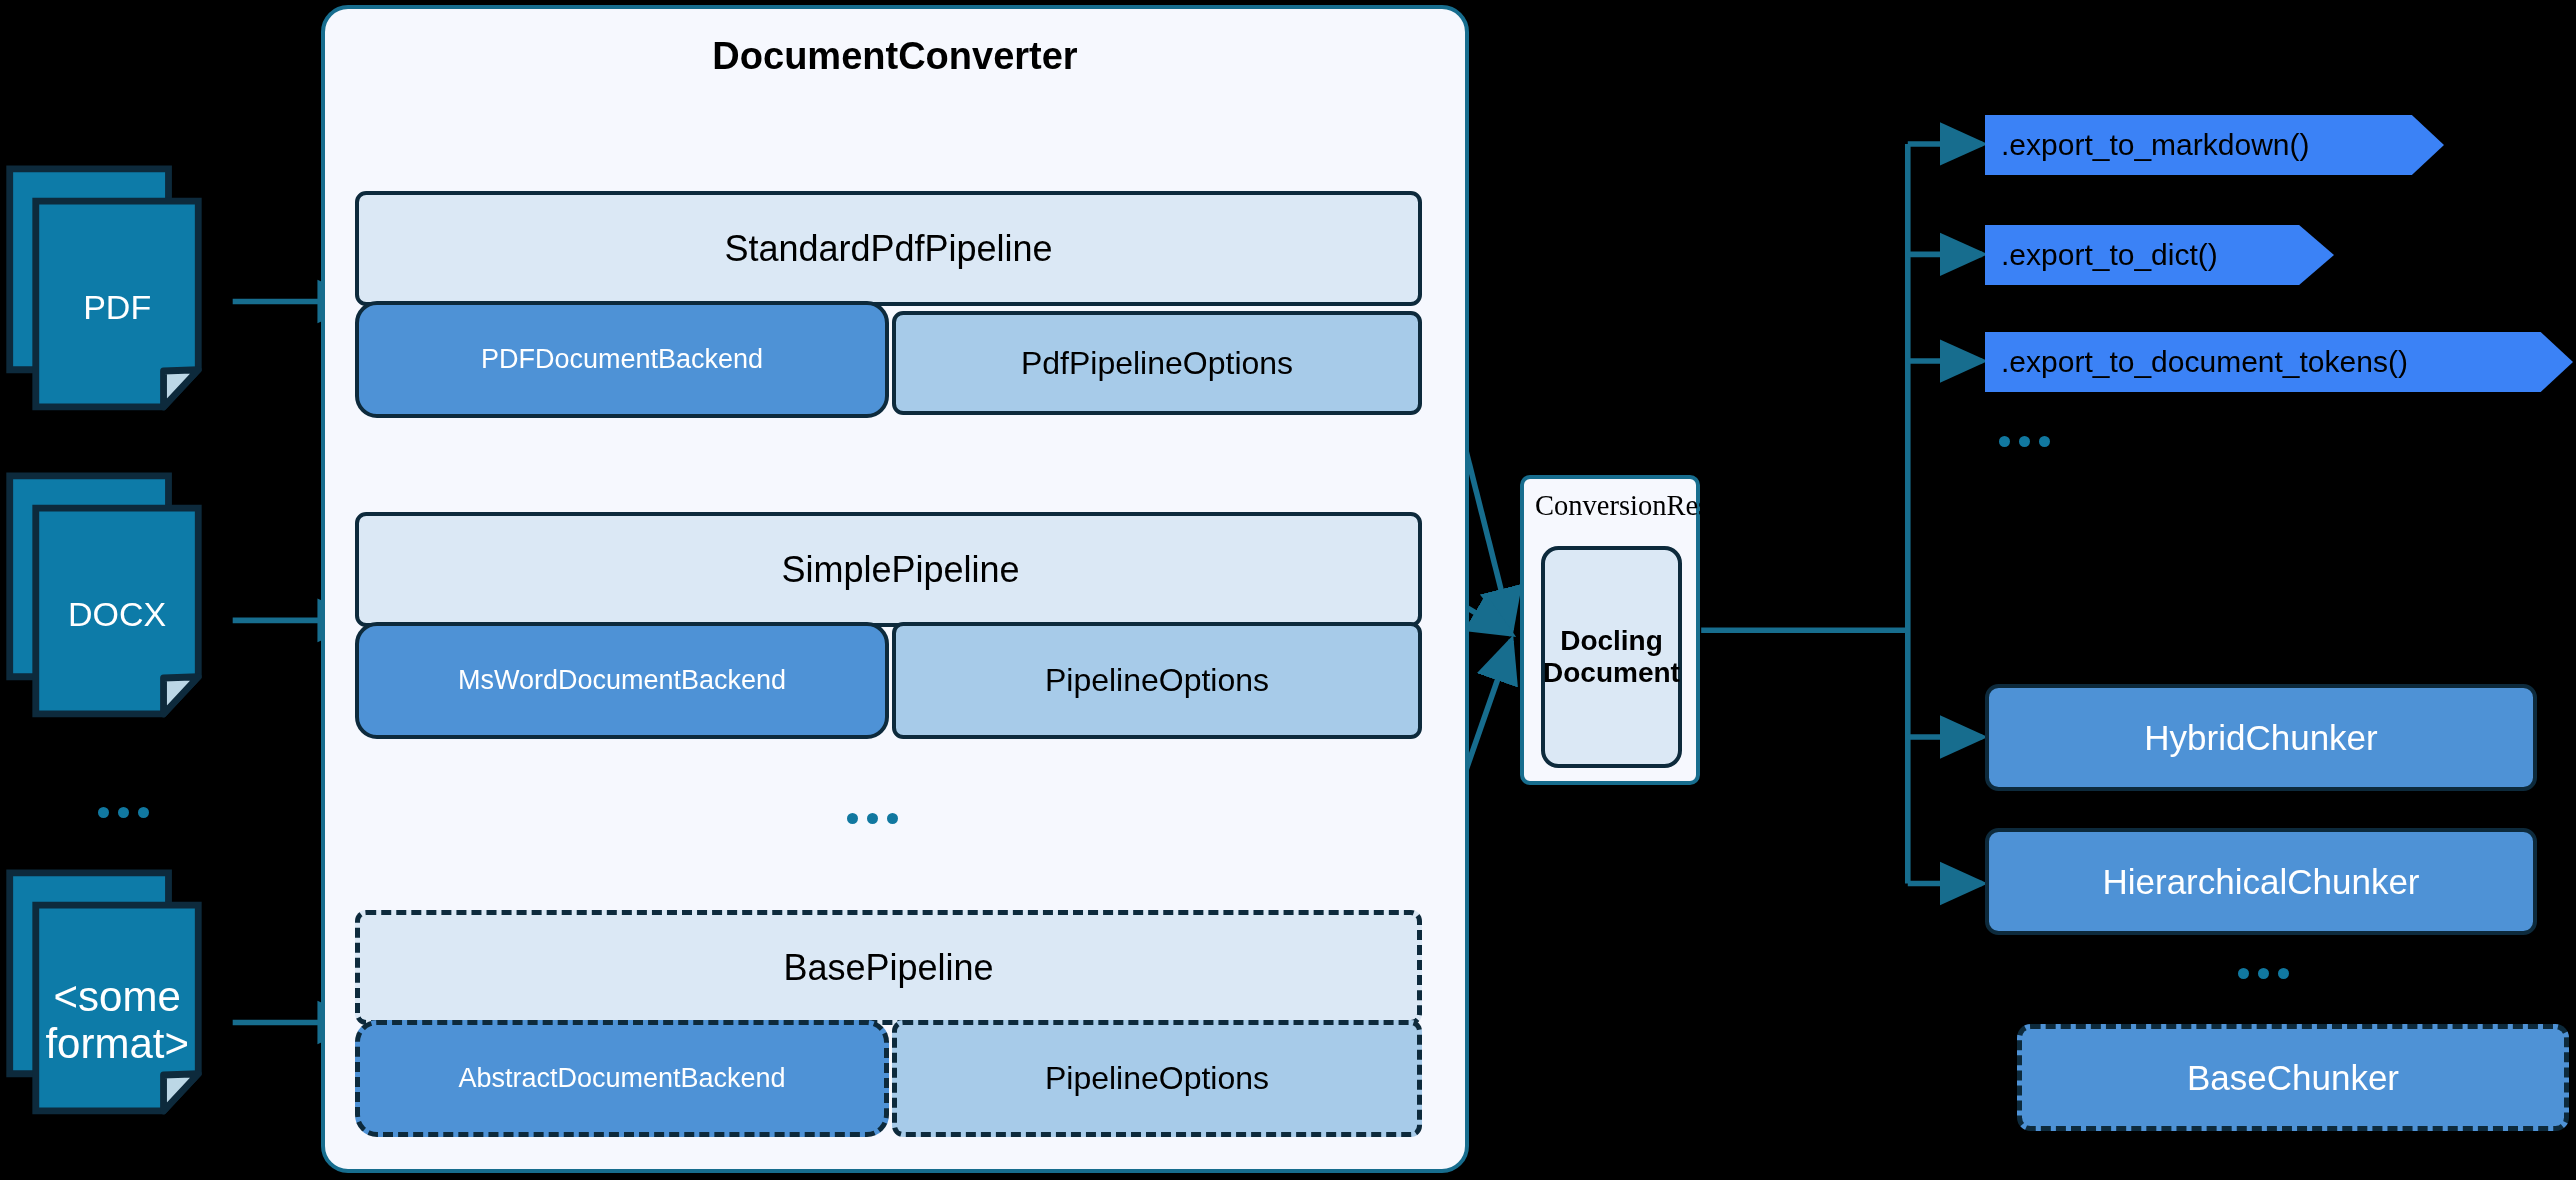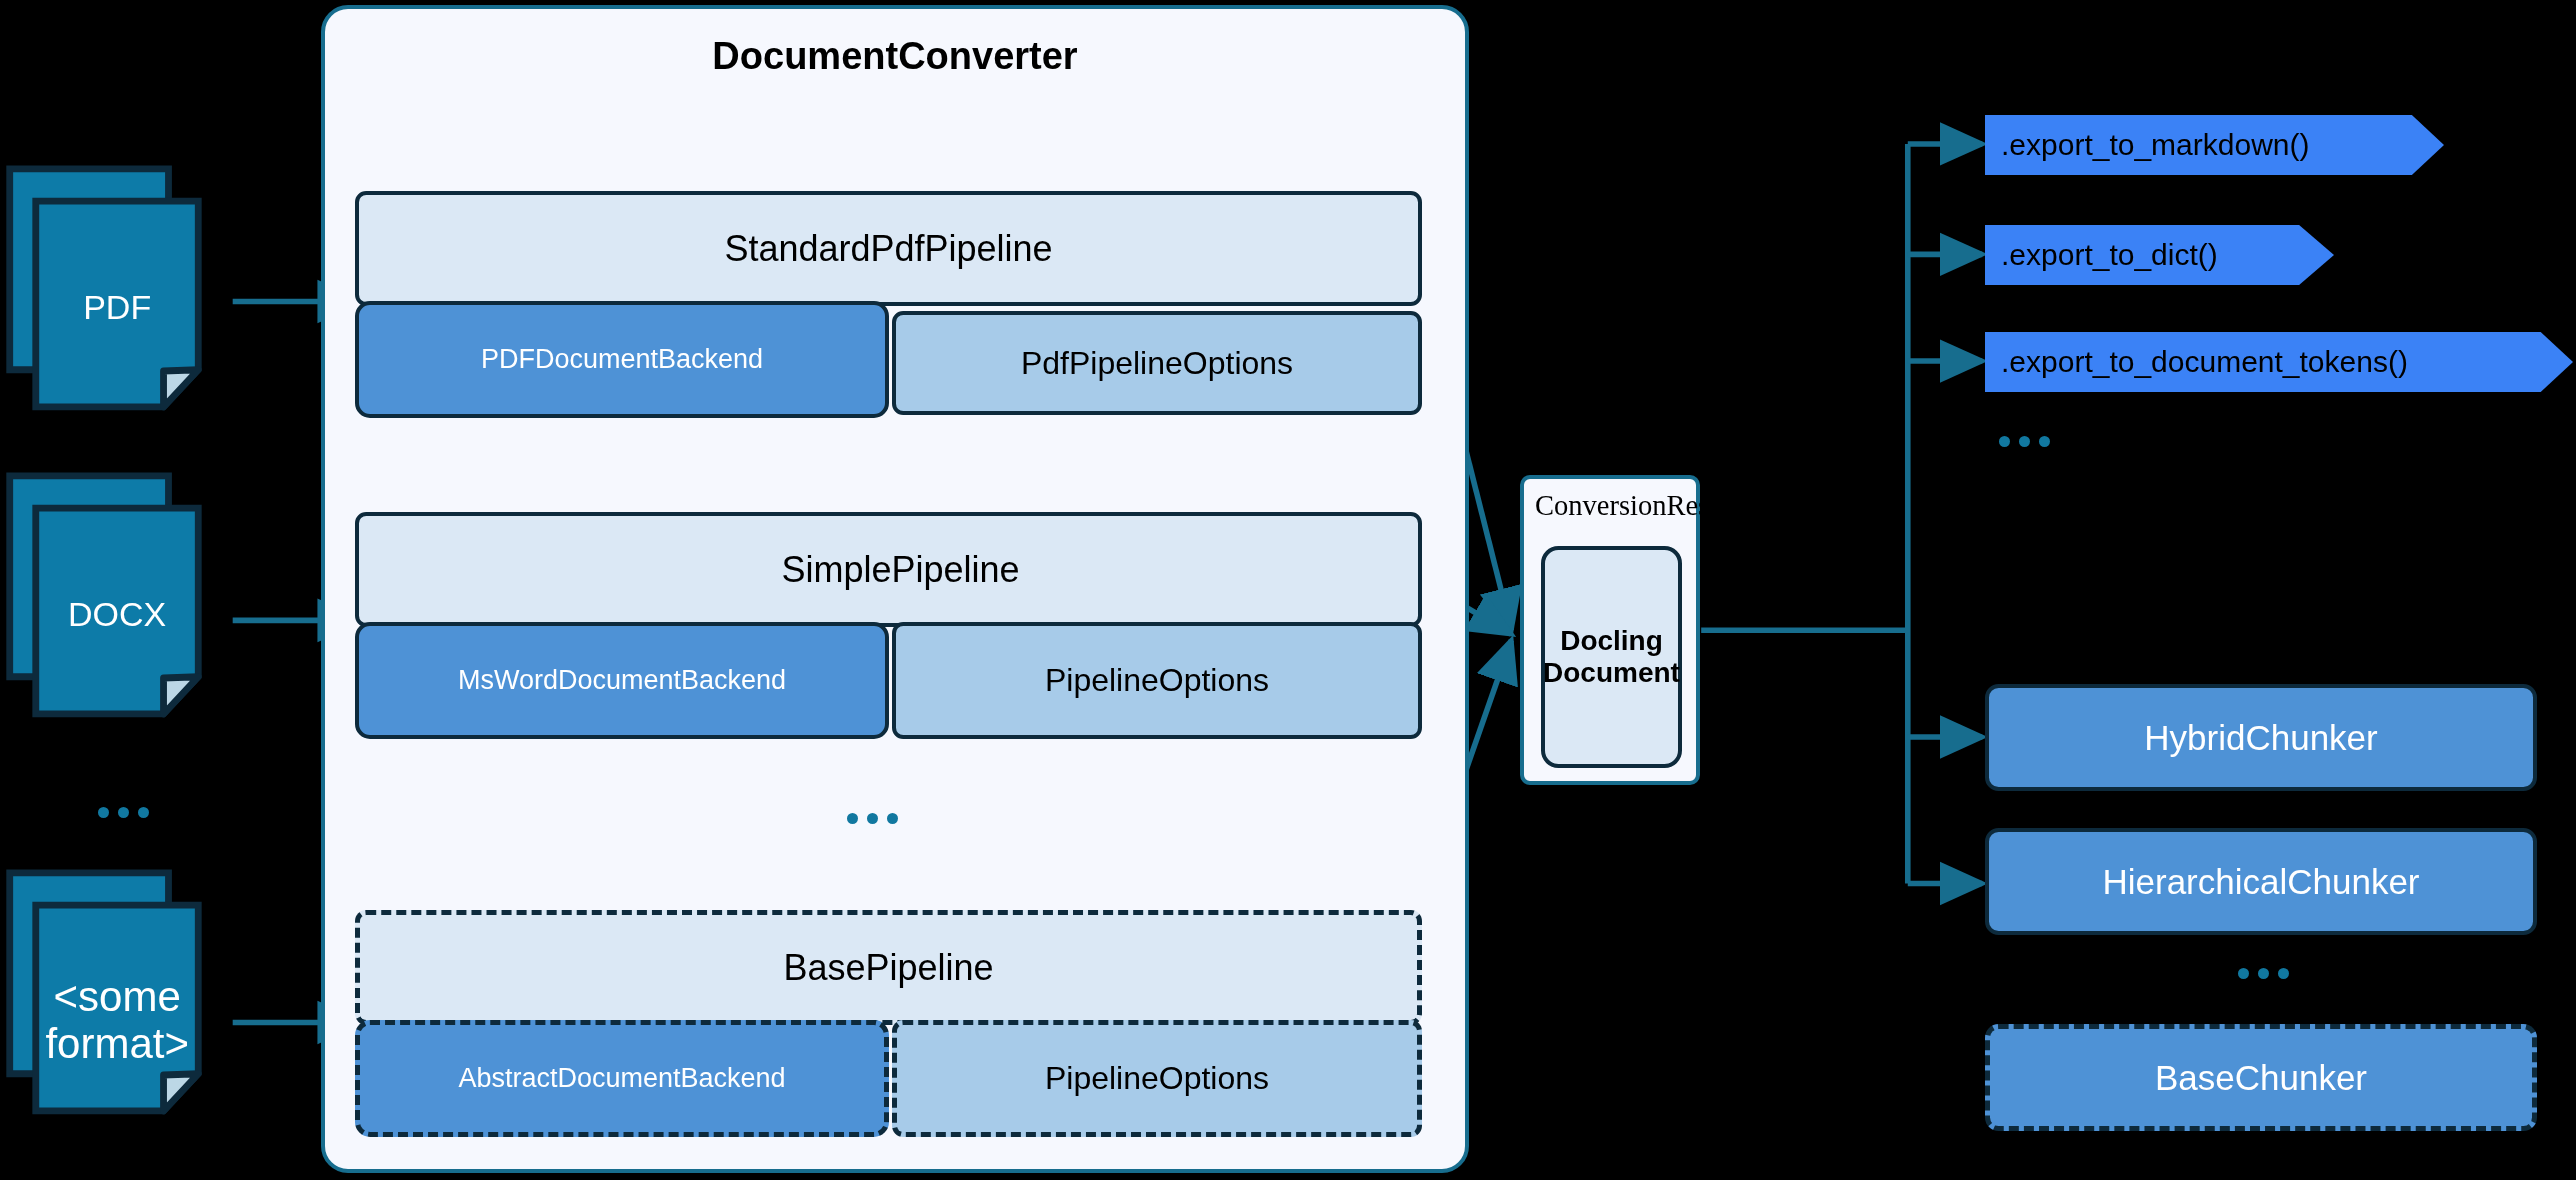--- a/index.html
+++ b/index.html
@@ -86,21 +86,21 @@
     align-items: center;
     justify-content: center;
     font-size: 36px;
     color: #000000;
   }
   .pipe-backend {
     position: absolute;
     box-sizing: border-box;
     background: #4e92d6;
     border: 4.3px solid #0d2a3c;
-    border-radius: 15px;
+    border-radius: 22px;
     display: flex;
     align-items: center;
     justify-content: center;
     color: #ffffff;
     font-size: 27px;
   }
   .pipe-options {
     position: absolute;
     box-sizing: border-box;
     background: #a7cbe9;
@@ -184,20 +184,21 @@
     border-radius: 13.6px;
     display: flex;
     align-items: center;
     justify-content: center;
     color: #ffffff;
     font-size: 35px;
   }
   .chunker-box.dashed-box {
     border-style: dashed;
     border-width: 5px;
+    margin-left: 32px;
   }
 
   
   .ellipsis {
     position: absolute;
     display: flex;
     gap: 8.7px;
     align-items: center;
   }
   .ellipsis i {

